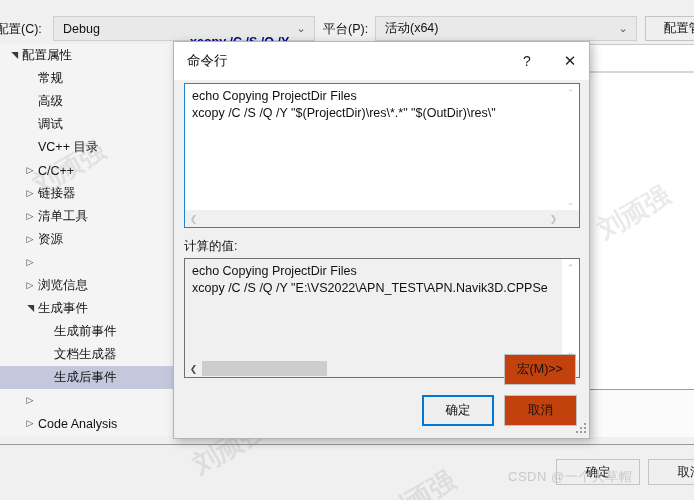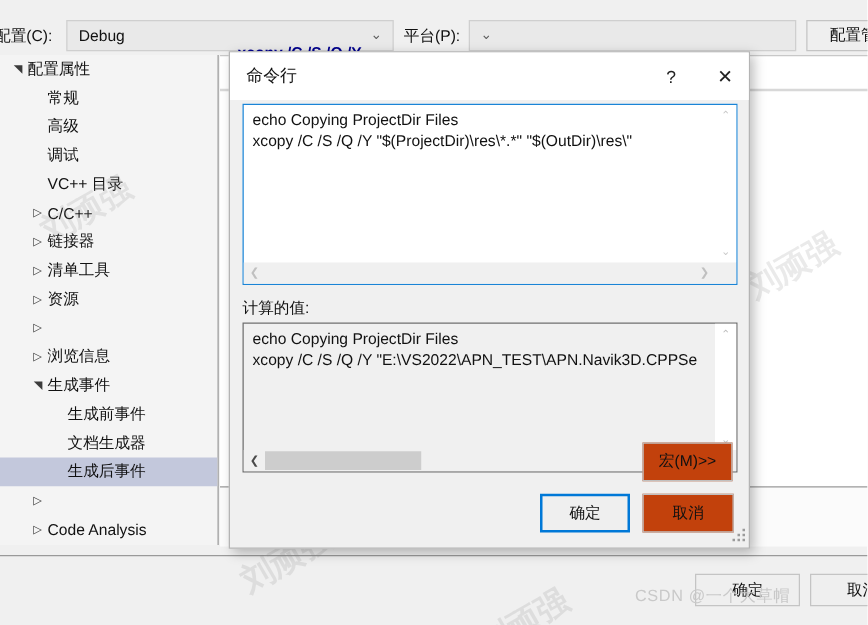--- a/index.html
+++ b/index.html
@@ -68,21 +68,21 @@
   .bgbtn{
     position:absolute;top:14px;width:84px;height:26px;box-sizing:border-box;
     background:#efefef;border:1px solid #c4c4c4;font-size:12.5px;color:#111;
     display:flex;align-items:center;justify-content:center;
   }
   #bgbtn-ok{left:556px;}
   #bgbtn-cancel{left:648px;}
 
   
   #dlg{
-    position:absolute;left:183px;top:41px;width:417px;height:398px;
+    position:absolute;left:173px;top:41px;width:417px;height:398px;
     background:#f0f0f0;border:1px solid #b4b4b4;
     box-shadow:3px 3px 9px rgba(0,0,0,.26);
     box-sizing:border-box;
   }
   #dlg-title{position:absolute;left:0;top:0;width:415px;height:38px;background:#ffffff;}
   #dlg-title-text{position:absolute;left:13px;top:10px;font-size:13.5px;color:#111;}
   #dlg-help{
     position:absolute;left:336px;top:6px;width:34px;height:26px;
     display:flex;align-items:center;justify-content:center;font-size:14px;color:#222;
   }
@@ -166,20 +166,21 @@
 <div id="bg-window">
 
   <div class="bg-top-row">
     <span class="lbl-config">配置(C):</span>
     <div class="combo" id="combo-config">
       <span class="cval">Debug</span>
       <span class="carrow">⌄</span>
     </div>
     <span class="lbl-platform">平台(P):</span>
     <div class="combo" id="combo-platform">
+      <span class="cval">活动(x64)</span>
       <span class="carrow">⌄</span>
     </div>
     <div id="btn-configmgr">配置管理器</div>
   </div>
 
   <div id="bg-body">
     <div id="tree-pane">
         <div class="tnode" style="padding-left: 8px;">
           <span class="tw" style="transform: rotate(-90deg); display: inline-block;">◢</span>
           <span class="tlabel">配置属性</span>

